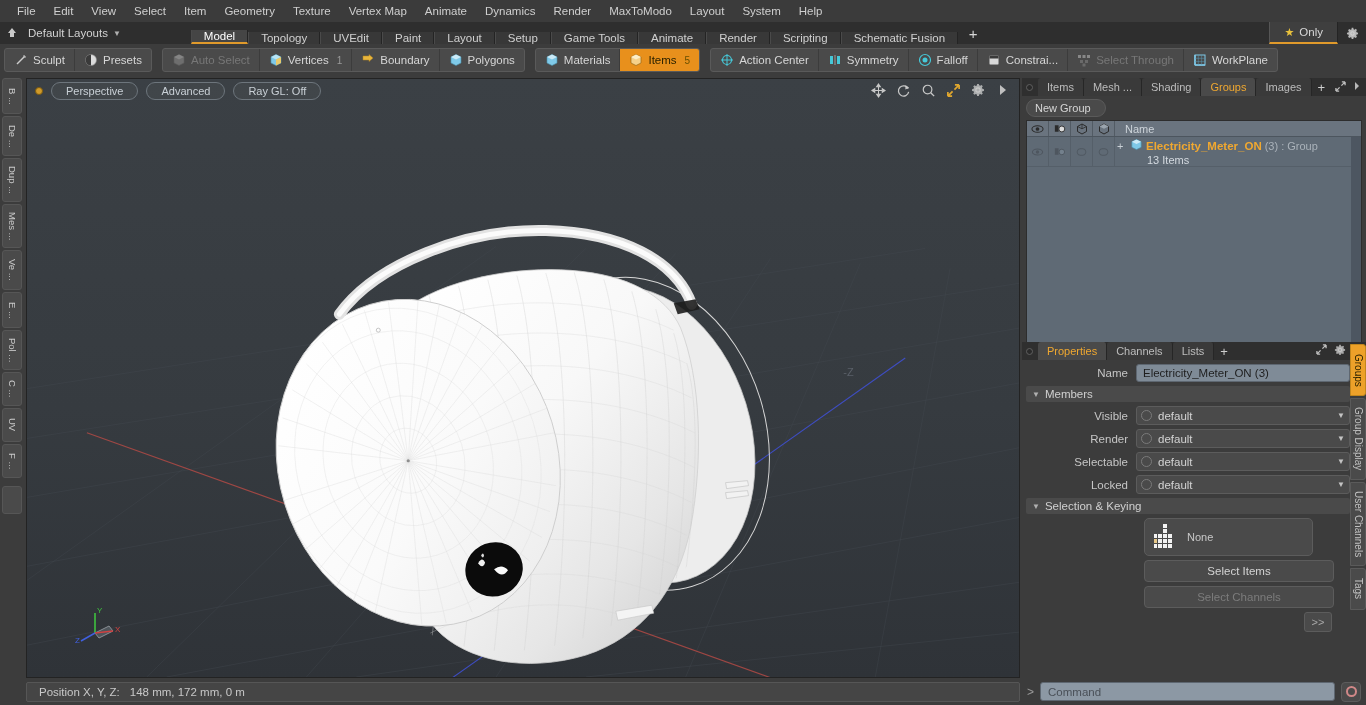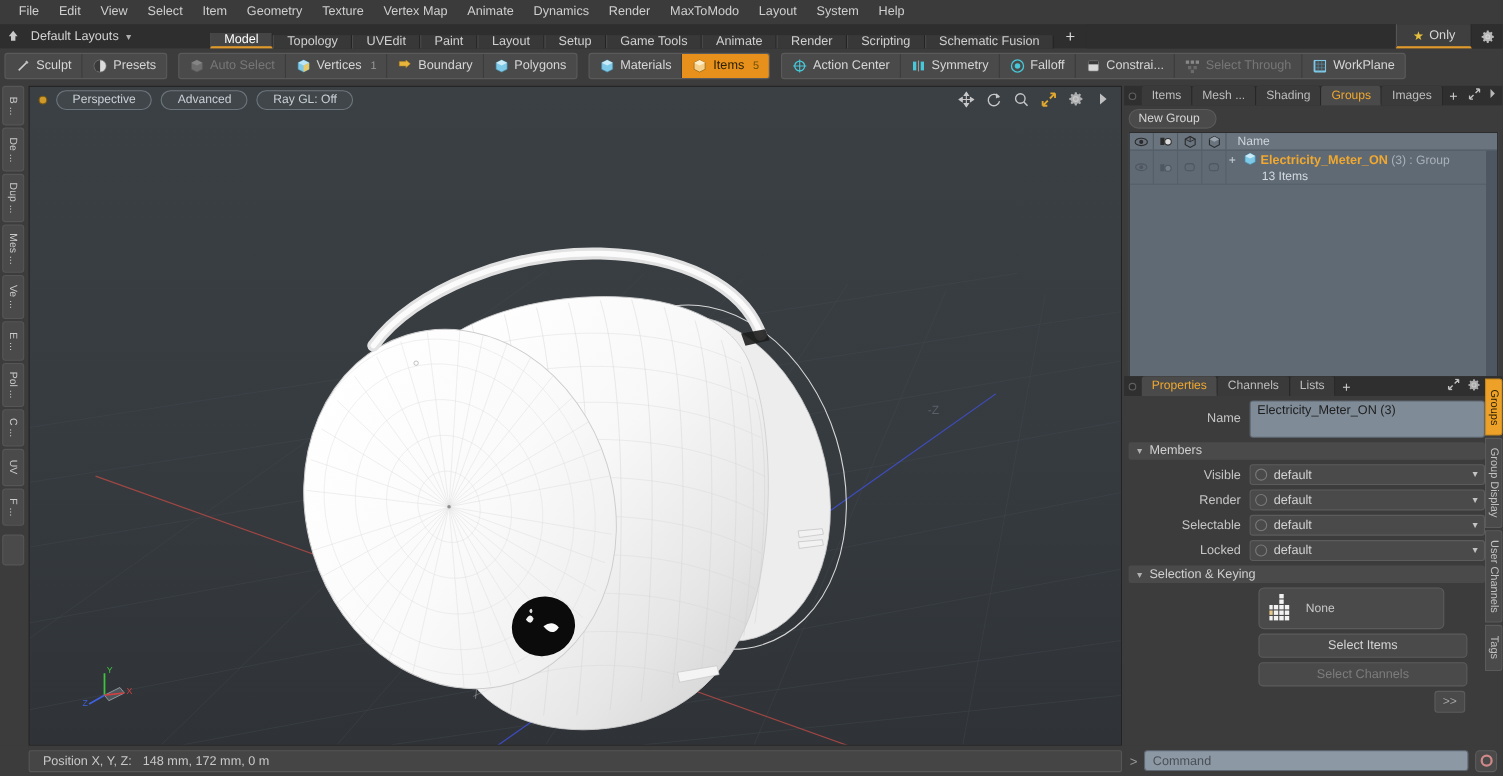--- a/index.html
+++ b/index.html
@@ -204,21 +204,21 @@
 
   
   .props {
     position:absolute; top:264px; left:0; width:344px; height:320px; background:#3c3c3c;
   }
   .pr-tabrow { display:flex; align-items:center; height:18px; background:#2f2f2f; padding-left:4px;}
   .pr-body { padding: 4px 16px 4px 4px; }
   .pr-row { display:flex; align-items:center; margin-bottom:4px; }
   .pr-label { width:110px; text-align:right; padding-right:8px; font-size:11.5px; color:#c6c6c6;}
   .pr-field {
-    flex:1; height:34px; background:#7f8b97; border:1px solid #5e6771; border-radius:3px;
+    flex:1; height:18px; background:#7f8b97; border:1px solid #5e6771; border-radius:3px;
     font-size:11.5px; color:#1e1e1e; padding: 0 6px; line-height:17px;
   }
   .pr-section {
     background:#4a4a4a; padding:2px 6px; font-size:11.5px; color:#d0d0d0;
     margin: 3px 0 4px 0; border-radius:2px;
     display:flex; align-items:center; gap:5px;
   }
   .tri { font-size:8px; color:#b0b0b0; }
   .pr-combo {
     flex:1; height:19px; background:#4a4a4a; border:1px solid #5c5c5c; border-radius:3px;

